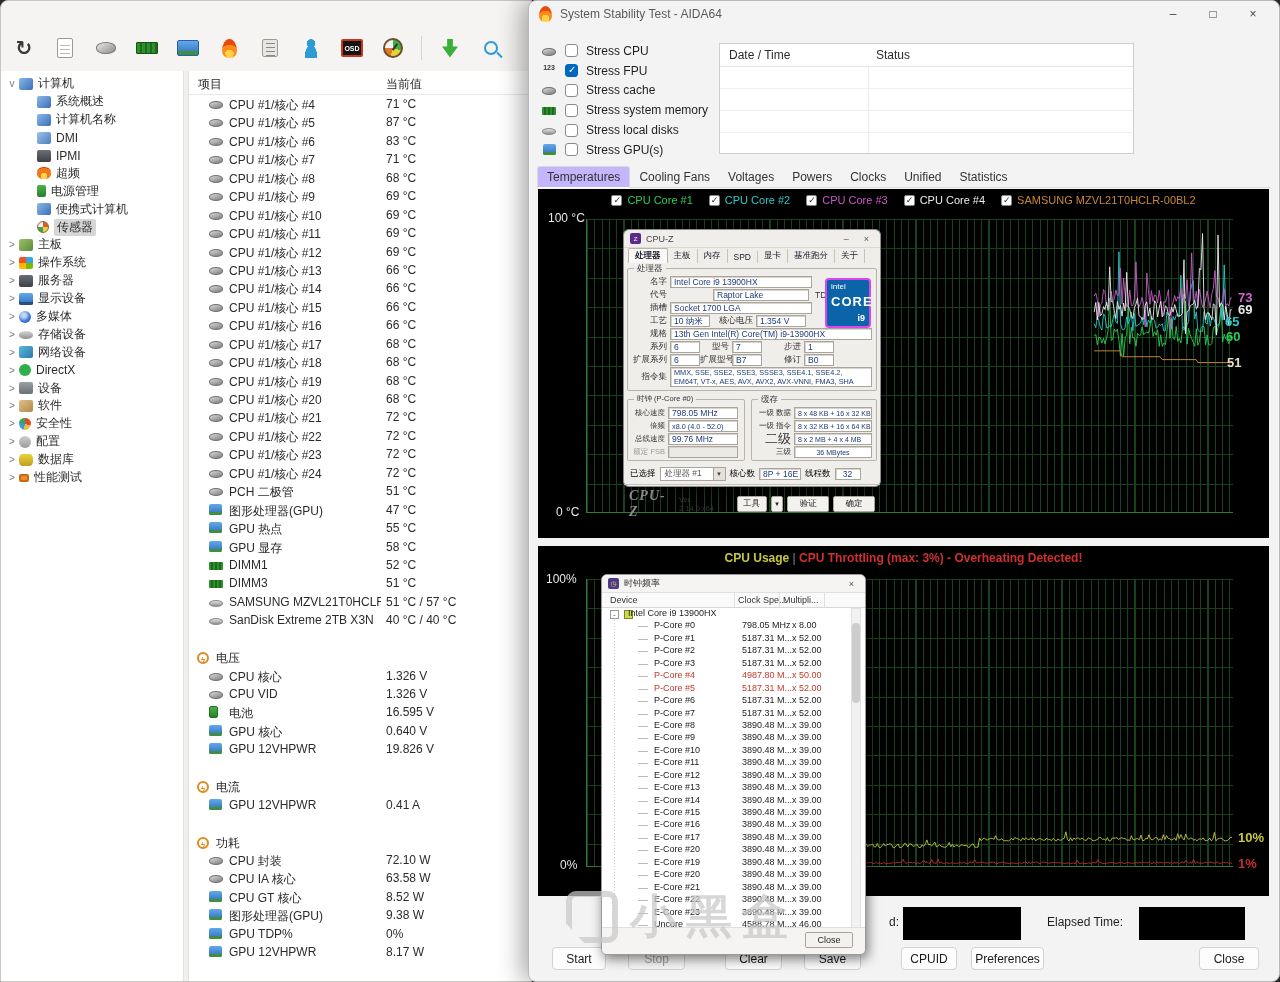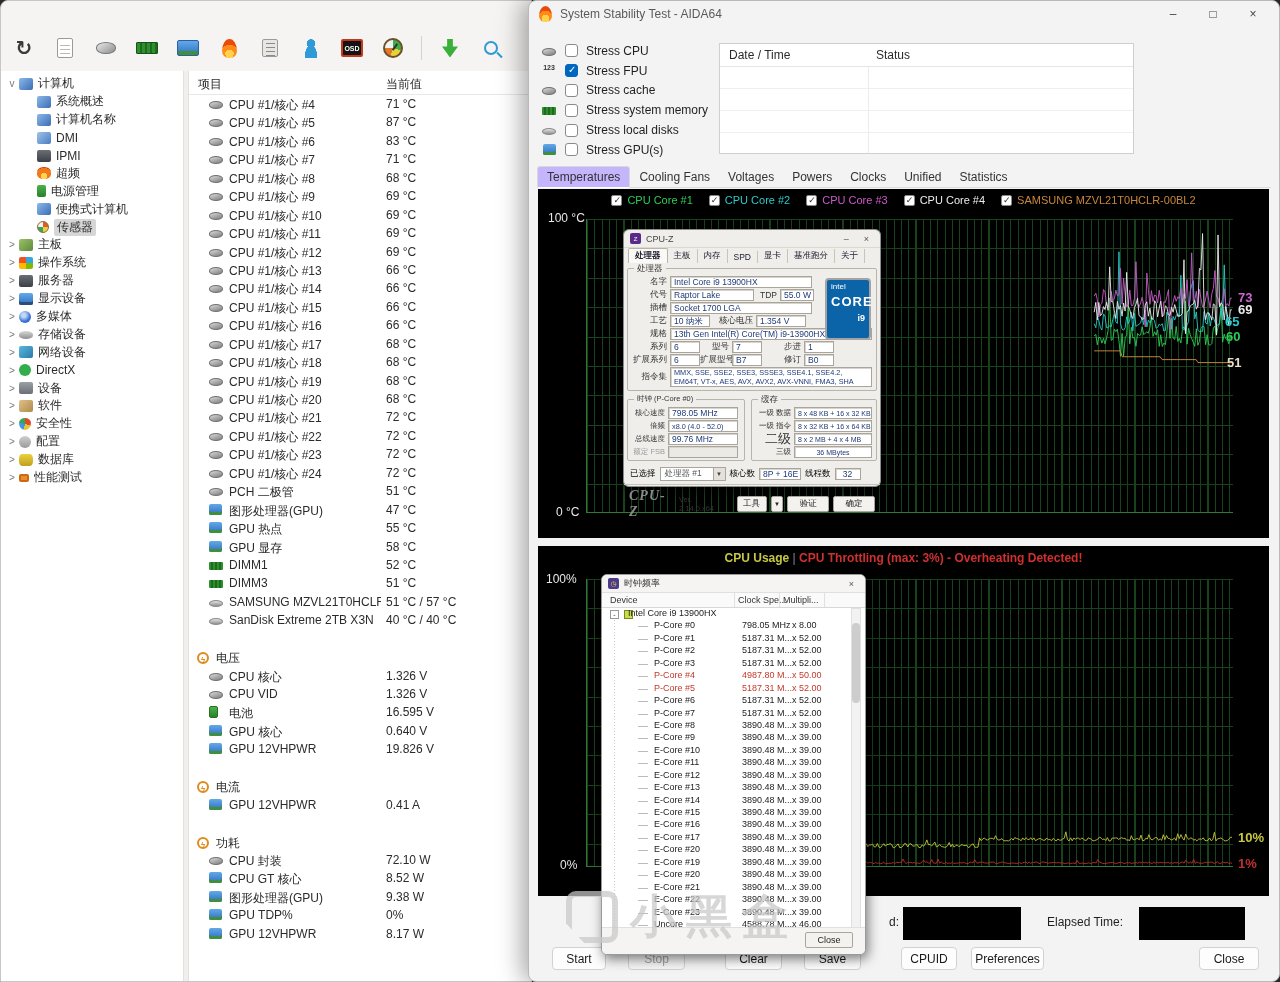--- a/index.html
+++ b/index.html
@@ -133,21 +133,21 @@
   .cz-title .t{flex:1;color:#444;font-size:9px;}
   .cz-wb{color:#555;font-size:9px;padding:0 5px;}
   .cz-tabs{display:flex;height:15px;align-items:flex-end;padding-left:4px;}
   .cz-tab{padding:1px 6px;color:#223;border-right:1px solid #c9c4ba;font-size:8.5px;}
   .cz-tab.active{background:#faf9f6;border:1px solid #b9b4aa;border-bottom:none;border-radius:2px 2px 0 0;font-weight:bold;}
   .cz-g{position:relative;border:1px solid #b9b4aa;border-radius:2px;margin:5px 3px 3px;padding:6px 2px 2px;}
   .cz-gl{position:absolute;top:-6px;left:6px;background:#f0eeea;padding:0 3px;color:#333;}
   .czr{display:flex;align-items:center;height:13px;padding:0 2px;}
   .czl{width:38px;text-align:right;padding-right:3px;color:#333;flex:none;white-space:nowrap;}
   .czf{border:1px solid #a9a49c;box-shadow:inset 1px 1px 0 #d8d4cc;background:#fff;color:#1e3a7a;height:12px;line-height:11px;padding:0 3px;white-space:nowrap;overflow:hidden;}
-  .cz-badge{position:absolute;right:5px;top:9px;width:46px;height:62px;background:#0b63a8;border:2px solid #a3a3a3;border-radius:4px;color:#fff;padding:2px 4px;}
+  .cz-badge{position:absolute;right:5px;top:9px;width:46px;height:50px;background:#0b63a8;border:2px solid #d946ef;border-radius:4px;color:#fff;padding:2px 4px;}
   .cz-badge .b1{font-size:8px;}
   .cz-badge .b2{font-size:13px;font-weight:bold;letter-spacing:1px;margin-top:3px;}
   .cz-badge .b3{font-size:9px;font-weight:bold;text-align:right;margin-top:4px;}
   .cz-2col{display:flex;}
   .cz-sel{display:flex;align-items:center;gap:4px;padding:3px 6px;}
   .cz-combo{display:flex;align-items:center;border:1px solid #a9a49c;background:#ffffff;height:14px;}
   .cz-combo .v{padding:0 4px;color:#555;width:52px;}
   .cz-combo .ar{width:12px;height:12px;background:#e4e1da;border-left:1px solid #a9a49c;font-size:6px;display:flex;align-items:center;justify-content:center;color:#444;}
   .cz-foot{display:flex;align-items:center;gap:4px;border-top:1px solid #c9c4ba;padding:3px 5px;}
   .cz-logo{font-family:"Liberation Serif","DejaVu Serif",serif;font-style:italic;font-weight:bold;font-size:14px;color:#8a8a8a;letter-spacing:1px;}
@@ -542,20 +542,25 @@
           <div class="srow hdr">
             <span class="ric"><span class="ic ic-bolt">ϟ</span></span>
             <span class="lab">功耗</span>
           </div>
           <div class="srow">
             <span class="ric"><span class="ic ic-cpu"></span></span>
             <span class="lab">CPU 封装</span>
             <span class="val">72.10 W</span>
           </div>
           <div class="srow">
+            <span class="ric"><span class="ic ic-cpu"></span></span>
+            <span class="lab">CPU IA 核心</span>
+            <span class="val">63.58 W</span>
+          </div>
+          <div class="srow">
             <span class="ric"><span class="ic ic-gpu"></span></span>
             <span class="lab">CPU GT 核心</span>
             <span class="val">8.52 W</span>
           </div>
           <div class="srow">
             <span class="ric"><span class="ic ic-gpu"></span></span>
             <span class="lab">图形处理器(GPU)</span>
             <span class="val">9.38 W</span>
           </div>
           <div class="srow">
@@ -736,21 +741,21 @@
           <div class="b1">intel</div>
           <div class="b2">CORE</div>
           <div class="b3">i9</div>
         </div>
         <div class="czr">
             <span class="czl">名字</span>
             <span class="czf" style="width:142px;">Intel Core i9 13900HX</span>
           </div>
         <div class="czr">
             <span class="czl">代号</span>
-            <span class="czf" style="width:84px;">Raptor Lake</span>
+            <span class="czf" style="width:96px;margin-left:43px;">Raptor Lake</span>
             <span class="czl" style="width:26px;">TDP</span>
             <span class="czf" style="width:34px;">55.0 W</span>
           </div>
         <div class="czr">
             <span class="czl">插槽</span>
             <span class="czf" style="width:142px;">Socket 1700 LGA</span>
           </div>
         <div class="czr">
             <span class="czl">工艺</span>
             <span class="czf" style="width:40px;">10 纳米</span>

